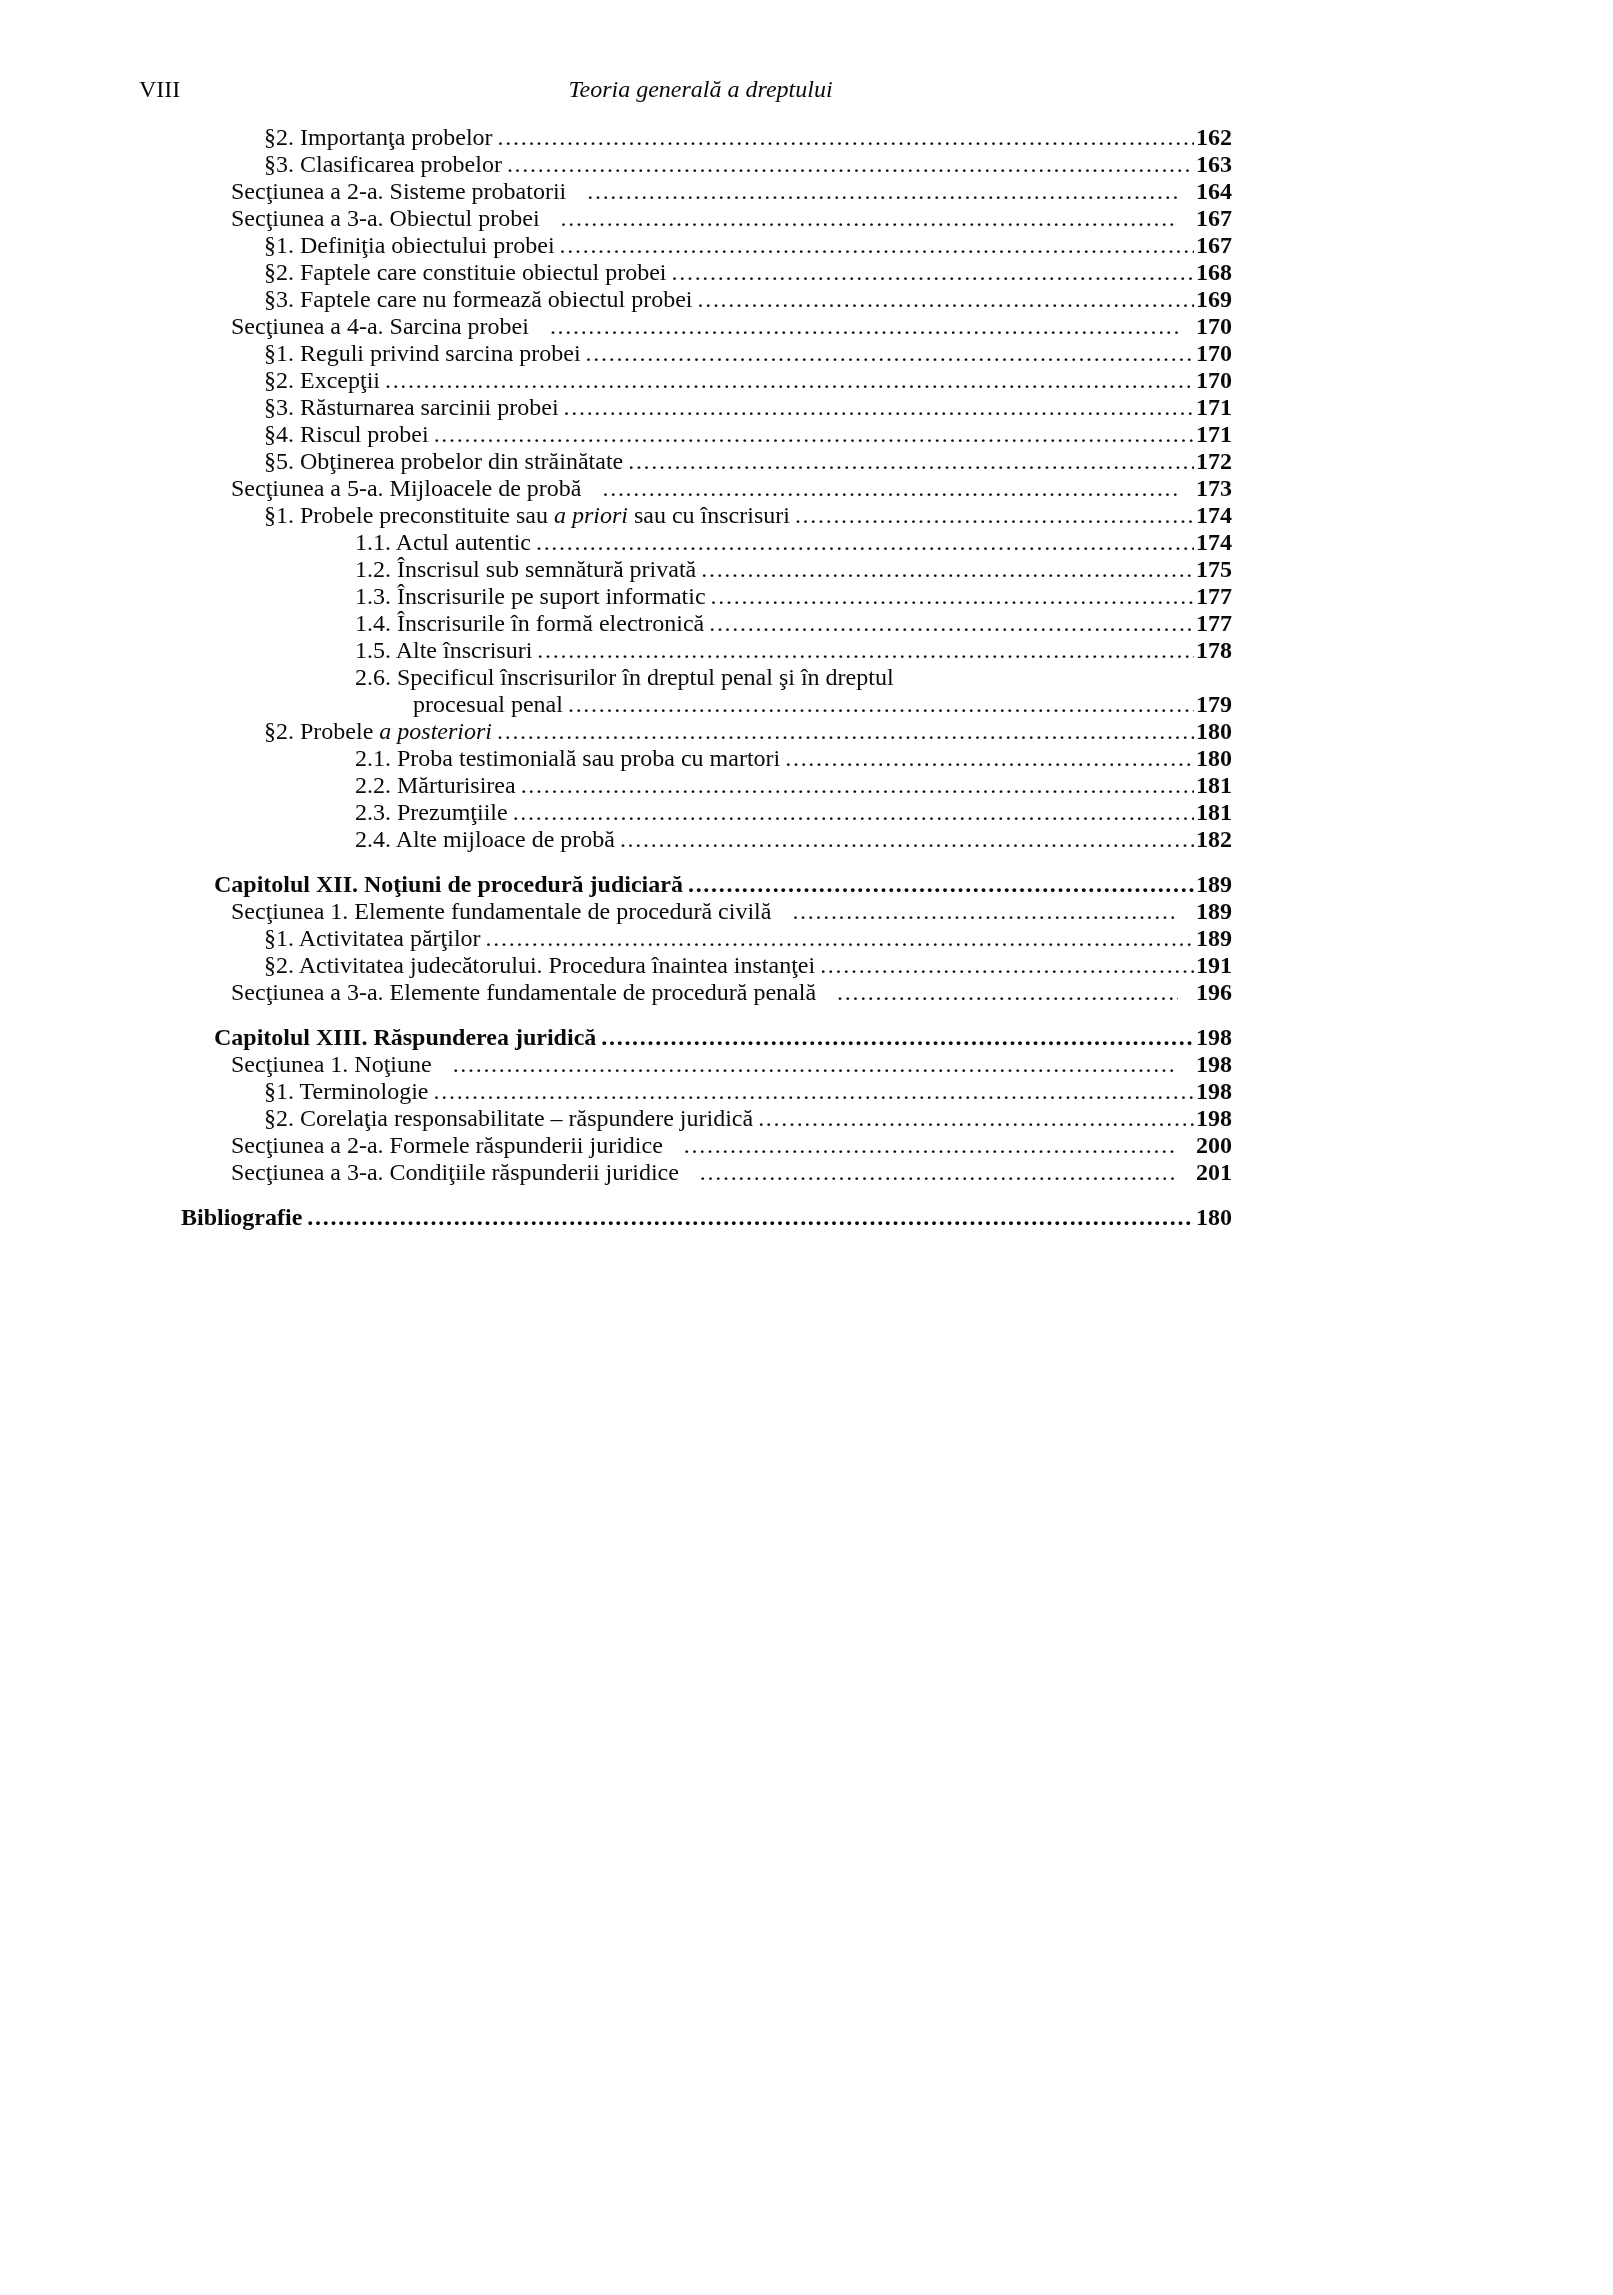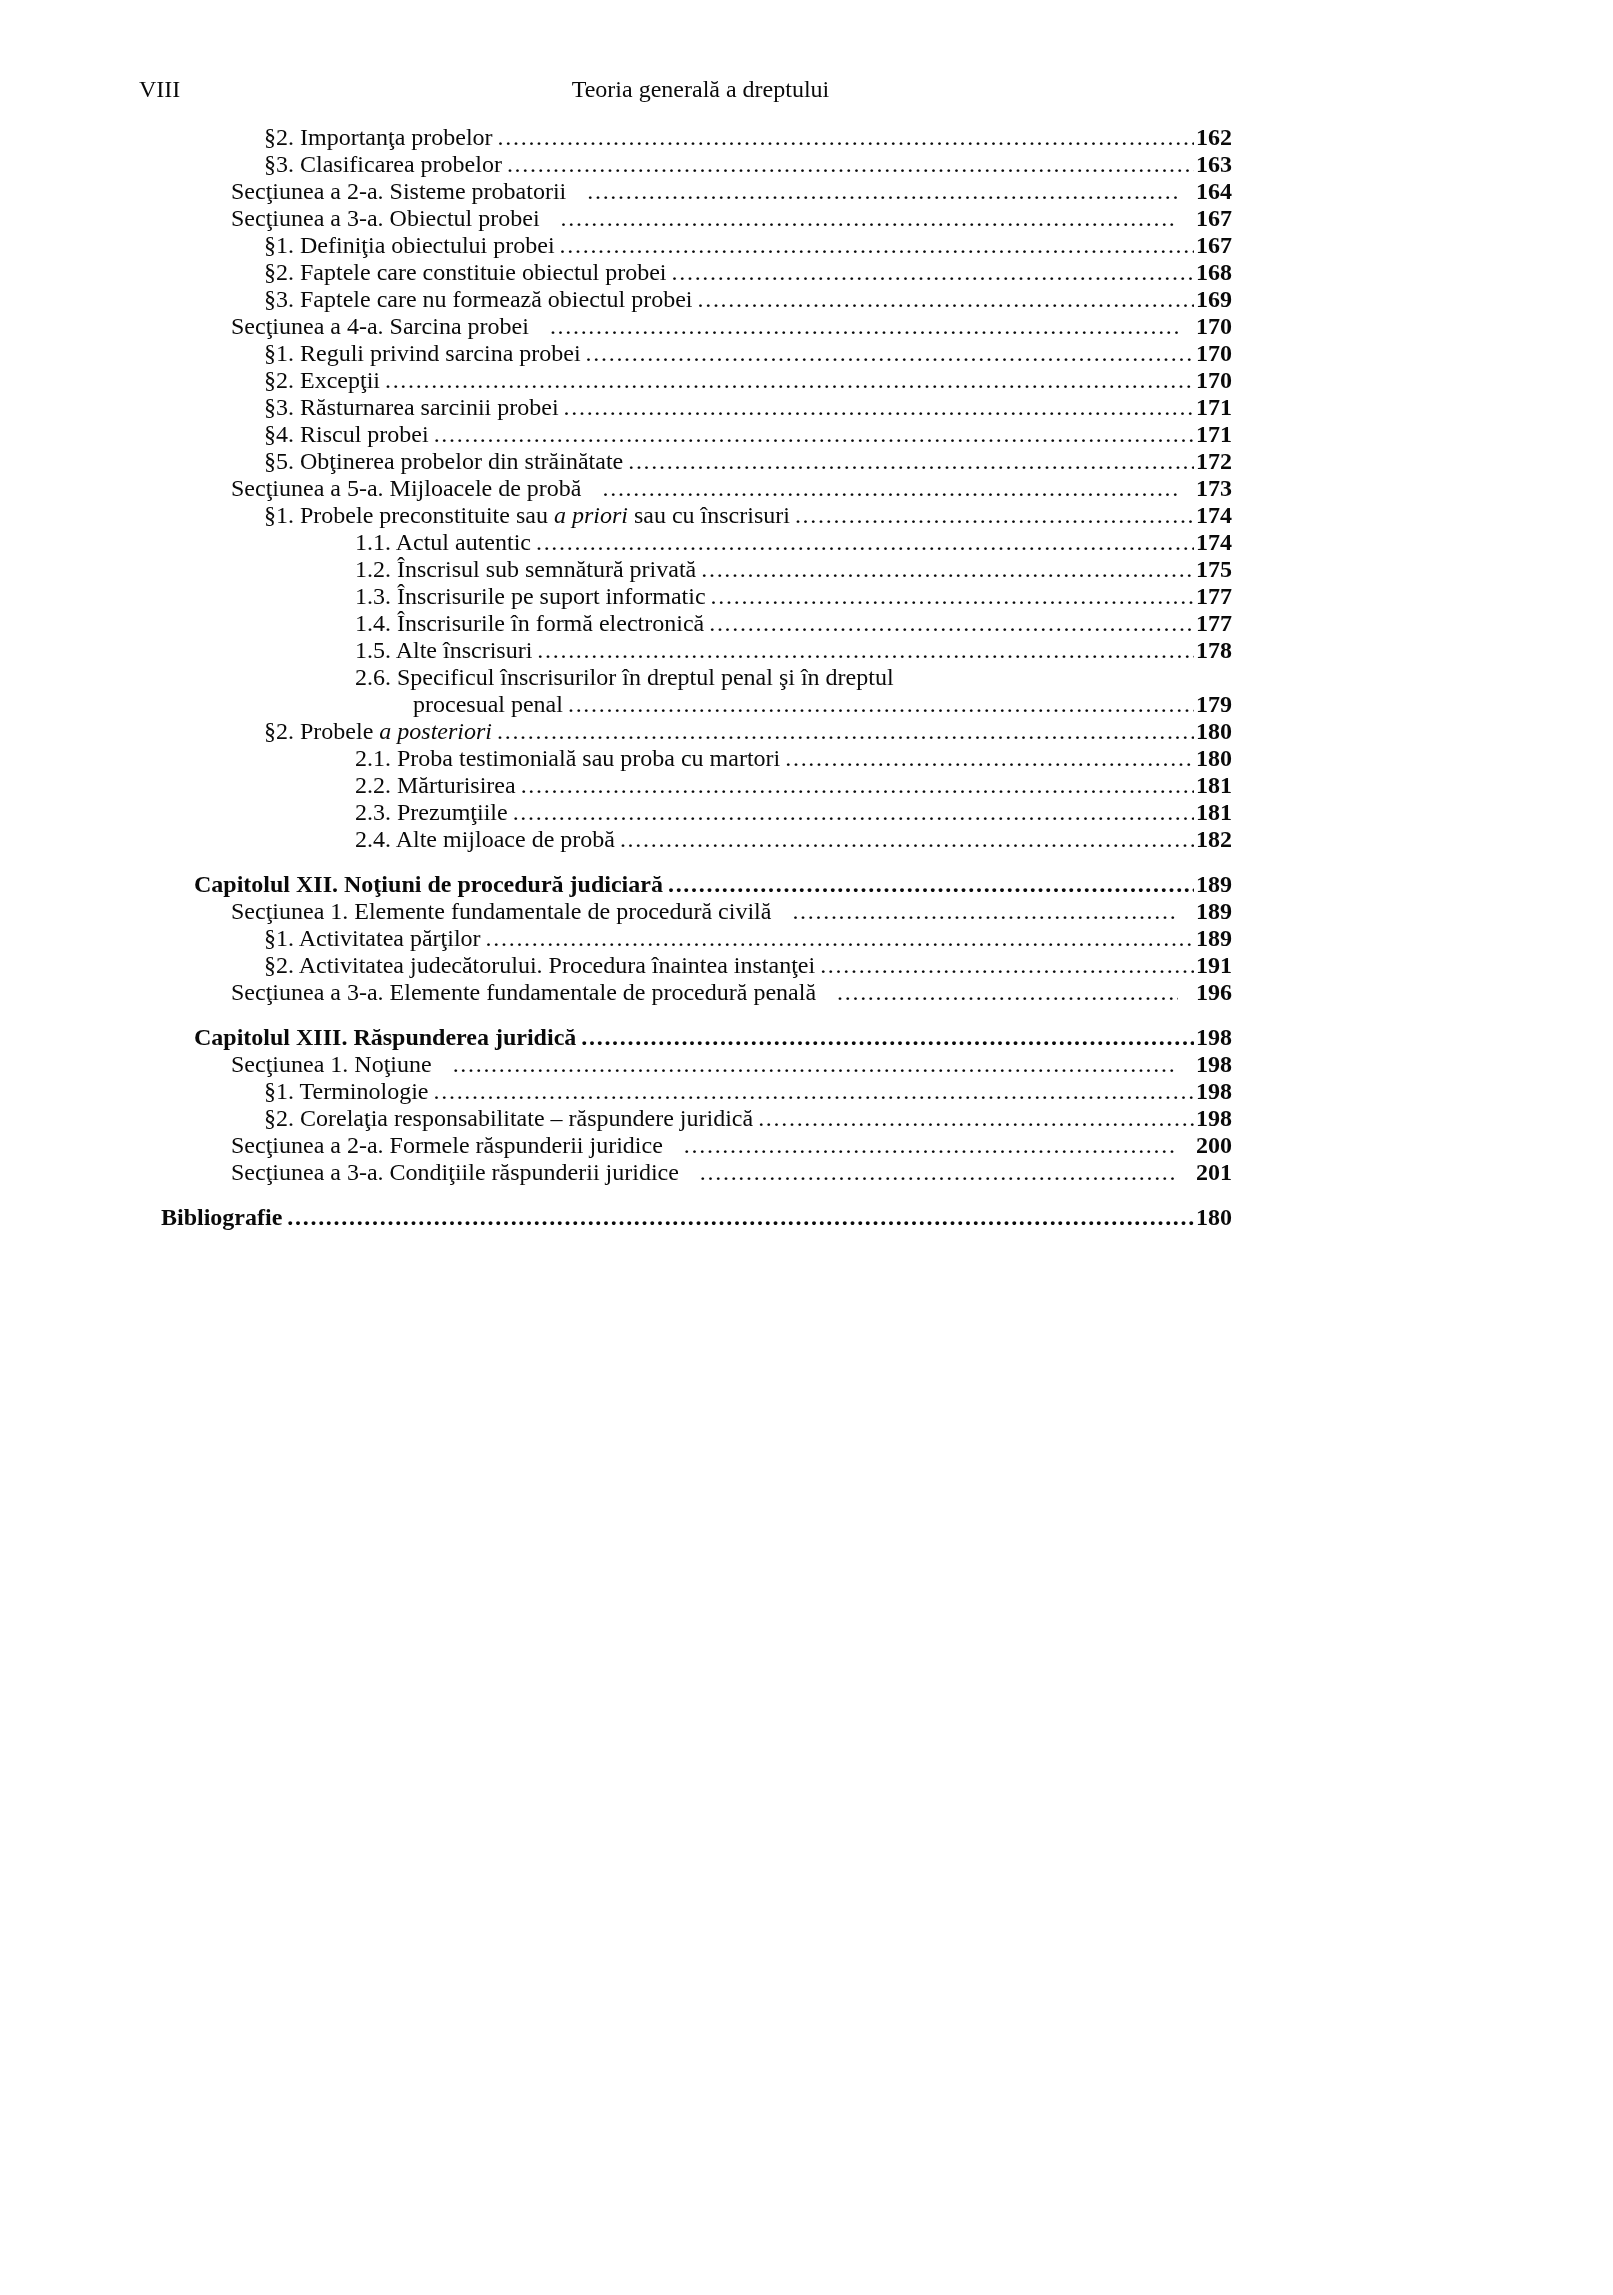--- a/index.html
+++ b/index.html
@@ -28,31 +28,32 @@
     position: absolute;
     left: -22px;
     top: 0;
   }
   .running-title {
     position: absolute;
     left: 8px;
     right: 0;
     top: 0;
     text-align: center;
+    font-style: italic;
   }
   .toc {
     width: 1071px;
     margin: 13.2px 0 0 161px;
   }
   .toc-row {
     display: flex;
     align-items: flex-start;
     line-height: 27px;
   }
-  .toc-row.bold { font-weight: bold; }
+  .toc-row.bold { font-weight: bold; margin-left: 20px; }
   .space-before { margin-top: 18px; }
   .indent-0 { padding-left: 0; }
   .indent-1 { padding-left: 33px; }
   .indent-2 { padding-left: 70px; gap: 16px; }
   .indent-3 { padding-left: 103px; }
   .indent-4 { padding-left: 194px; }
   .indent-5 { padding-left: 252px; }
   .toc-text { white-space: nowrap; }
   .italic { font-style: italic; }
   .toc-dots {

